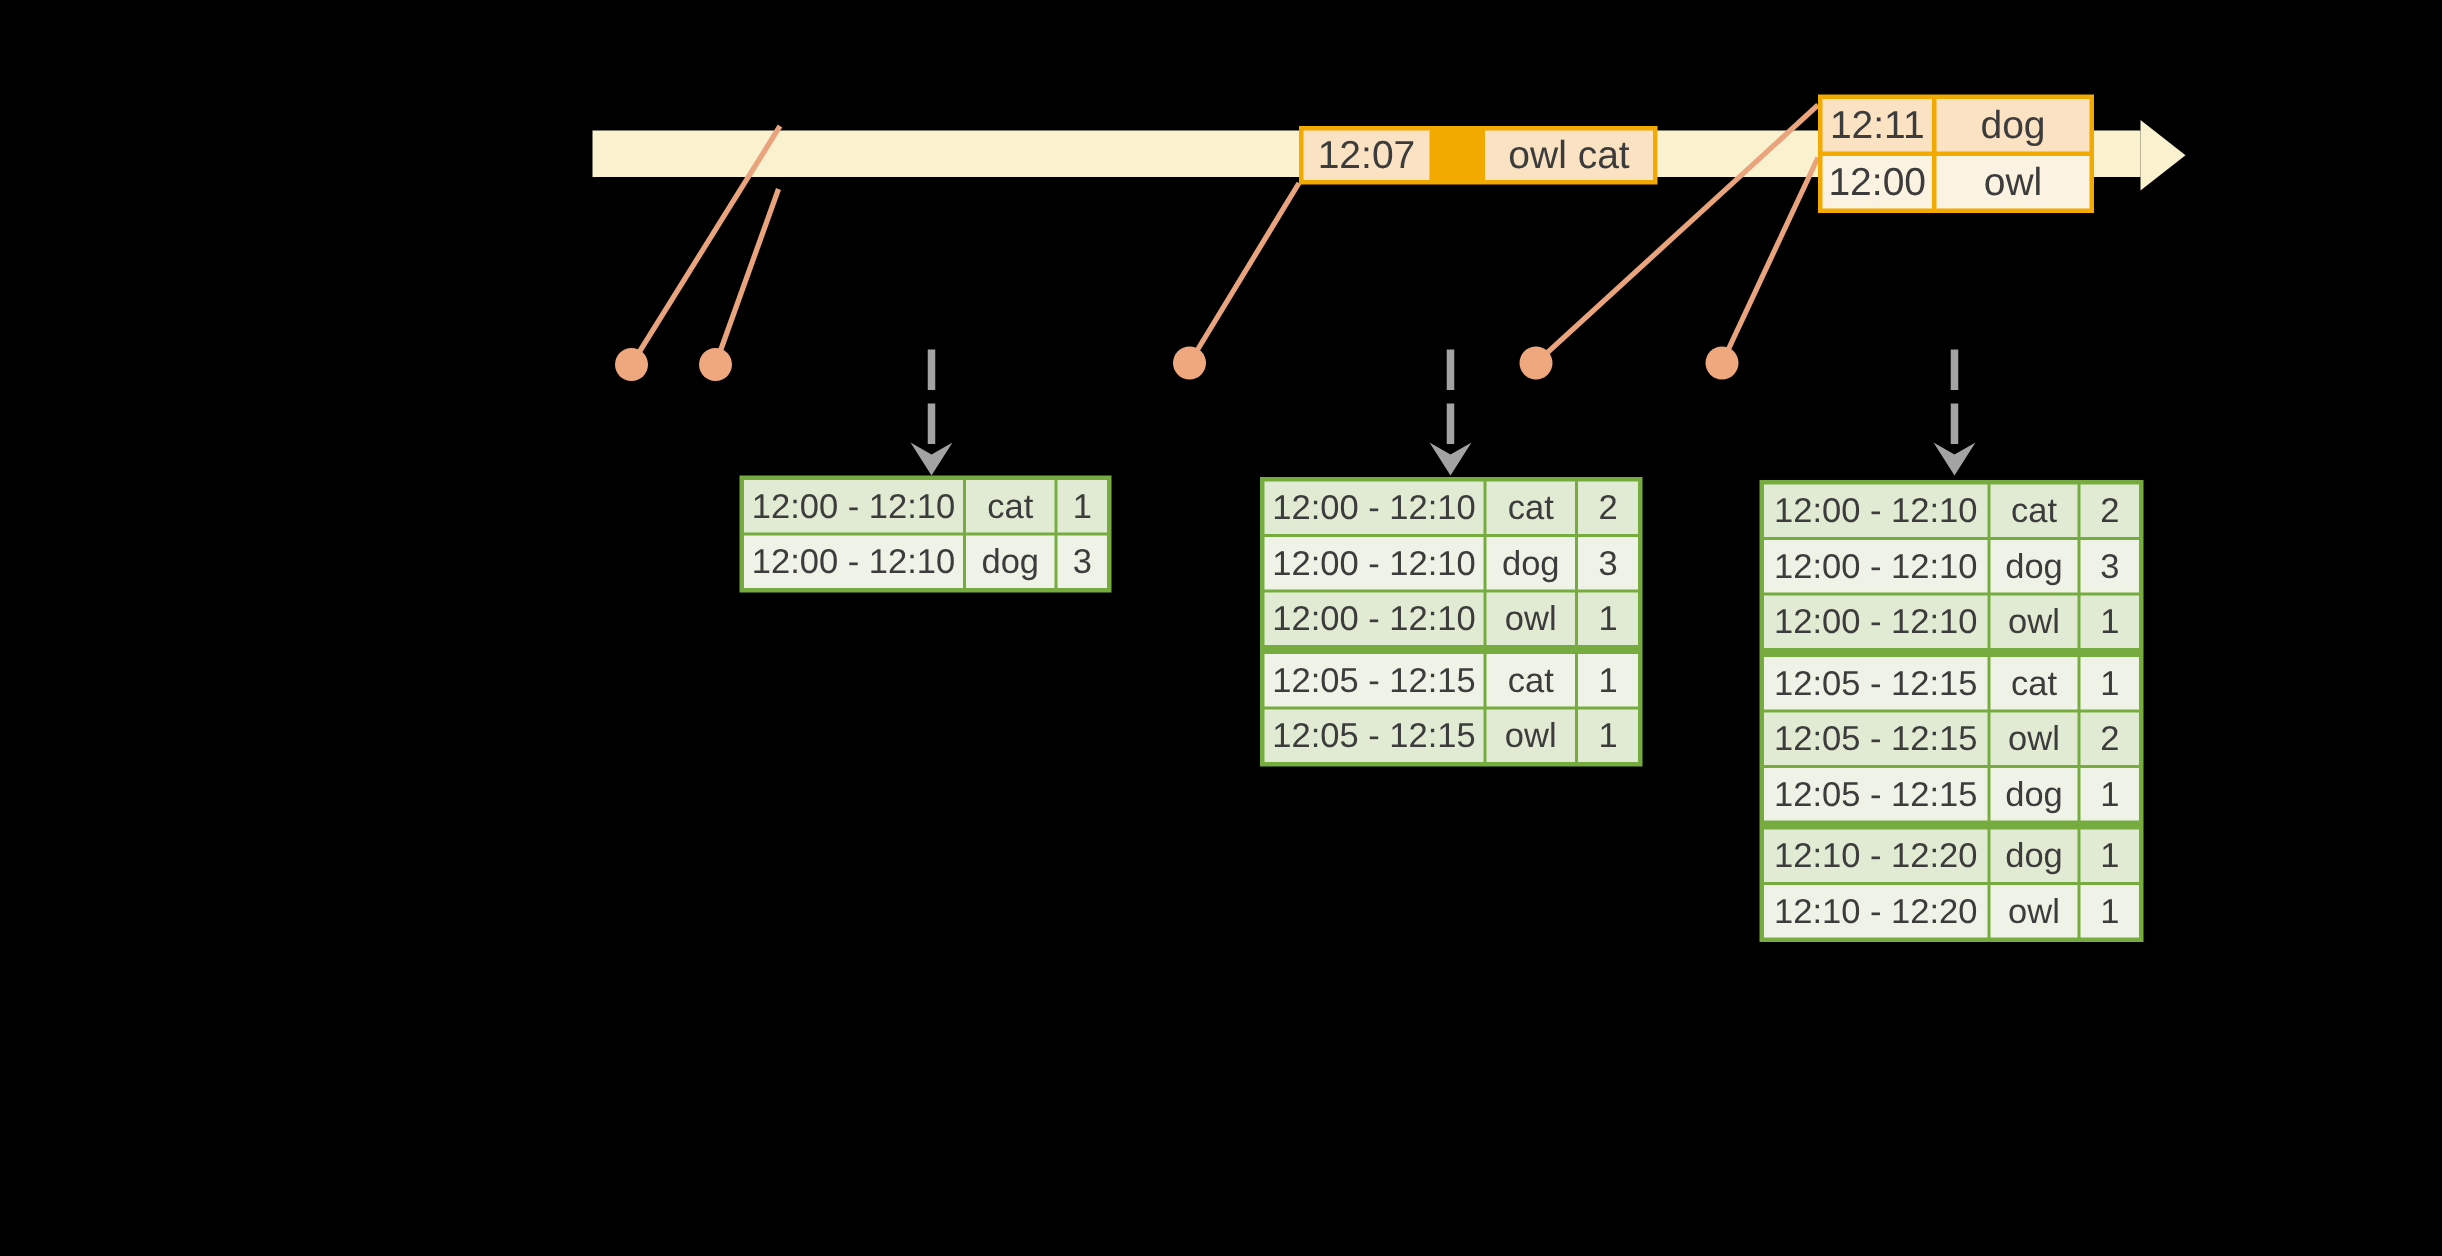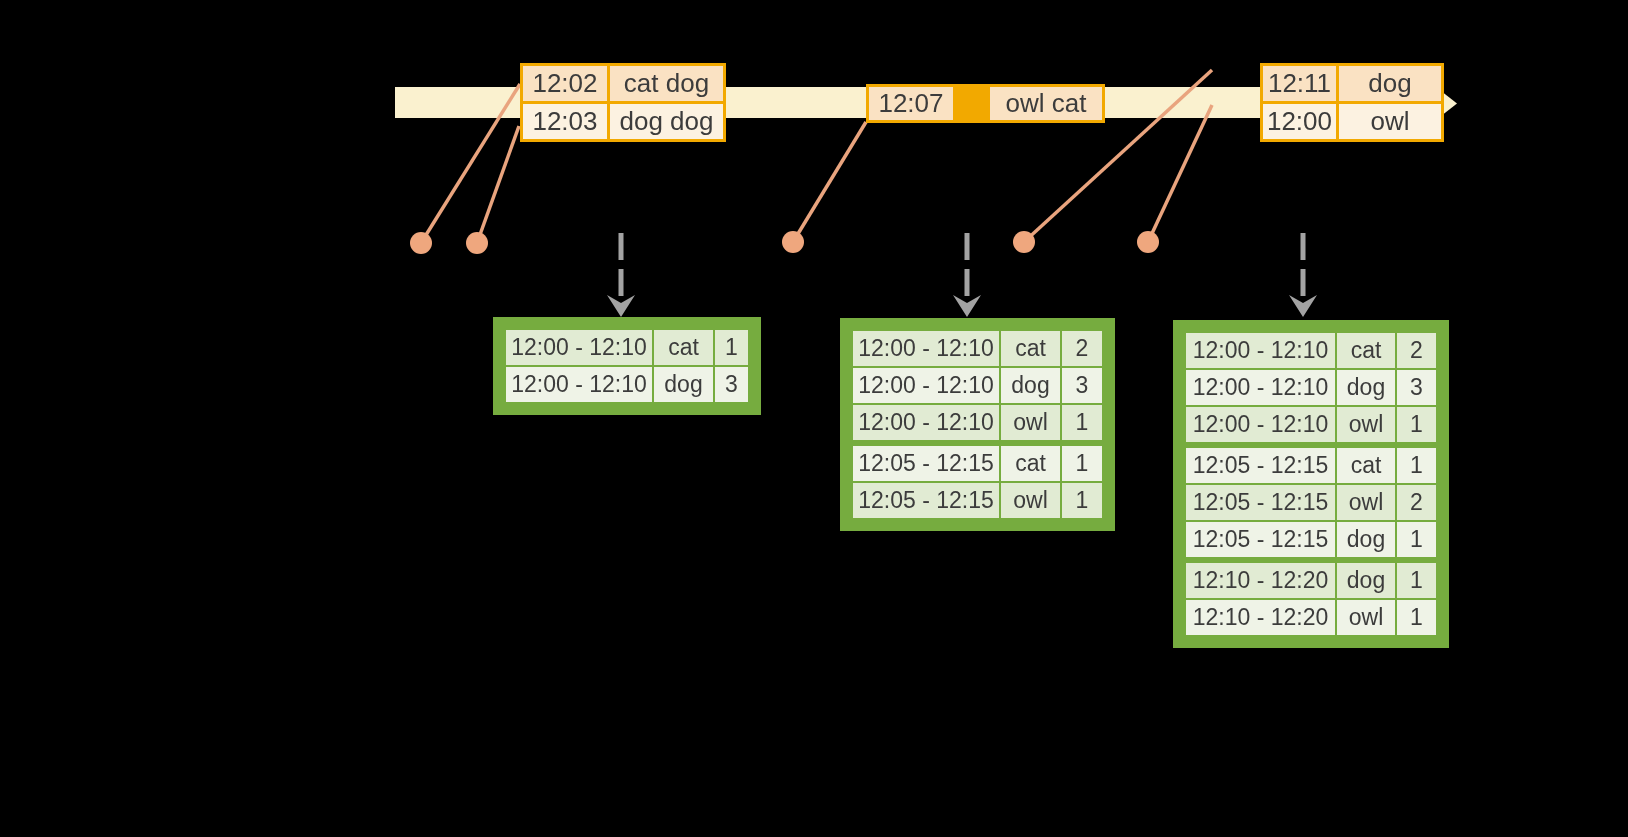--- a/index.html
+++ b/index.html
@@ -29,26 +29,26 @@
     align-items: center;
     justify-content: center;
     color: #3C3C3C;
     white-space: nowrap;
   }
   .etable .cell { font-size: 26px; }
   .cell.peach  { background: #FAE2C3; }
   .cell.creamy { background: #FCF2E1; }
   #etableA { left: 520px;  top: 63px; grid-template-columns: 84px 113px; grid-auto-rows: 35px; }
   #etableB { left: 866px;  top: 84px; grid-template-columns: 84px 112px; grid-auto-rows: 33px; gap: 37px; }
-  #etableC { left: 1212px; top: 63px; grid-template-columns: 73px 102px; grid-auto-rows: 35px; margin-left: 48px; }
+  #etableC { left: 1212px; top: 63px; grid-template-columns: 73px 102px; grid-auto-rows: 35px; }
   
   .rtable {
     position: absolute;
     background: #76AC3F;
-    padding: 13px;
+    padding: 3px;
     display: flex;
     flex-direction: column;
     gap: 6px;
   }
   .rgroup { display: grid; gap: 2px; }
   .rtable .cell { font-size: 23px; }
   .cell.sdark  { background: #E1EBD3; }
   .cell.slight { background: #EFF3E7; }
   #rtable1 { left: 493px;  top: 317px; }
   #rtable1 .rgroup { grid-template-columns: 146px 59px 33px; grid-auto-rows: 35px; }
@@ -86,26 +86,20 @@
     <g>
       <line x1="621" y1="233" x2="621" y2="298" stroke="#A3A3A3" stroke-width="5" stroke-dasharray="27 9"></line>
       <path d="M 607,295 L 621,317 L 635,295 L 621,303 Z" fill="#A3A3A3"></path>
       <line x1="967" y1="233" x2="967" y2="298" stroke="#A3A3A3" stroke-width="5" stroke-dasharray="27 9"></line>
       <path d="M 953,295 L 967,317 L 981,295 L 967,303 Z" fill="#A3A3A3"></path>
       <line x1="1303" y1="233" x2="1303" y2="298" stroke="#A3A3A3" stroke-width="5" stroke-dasharray="27 9"></line>
       <path d="M 1289,295 L 1303,317 L 1317,295 L 1303,303 Z" fill="#A3A3A3"></path>
     </g>
   </svg>
 
-  <div class="etable" id="etableA">
-    <div class="cell peach">12:02</div>
-    <div class="cell peach">cat dog</div>
-    <div class="cell creamy">12:03</div>
-    <div class="cell creamy">dog dog</div>
-  </div>
 
   <div class="etable" id="etableB">
     <div class="cell peach">12:07</div>
     <div class="cell peach">owl cat</div>
   </div>
 
   <div class="etable" id="etableC">
     <div class="cell peach">12:11</div>
     <div class="cell peach">dog</div>
     <div class="cell creamy">12:00</div>

